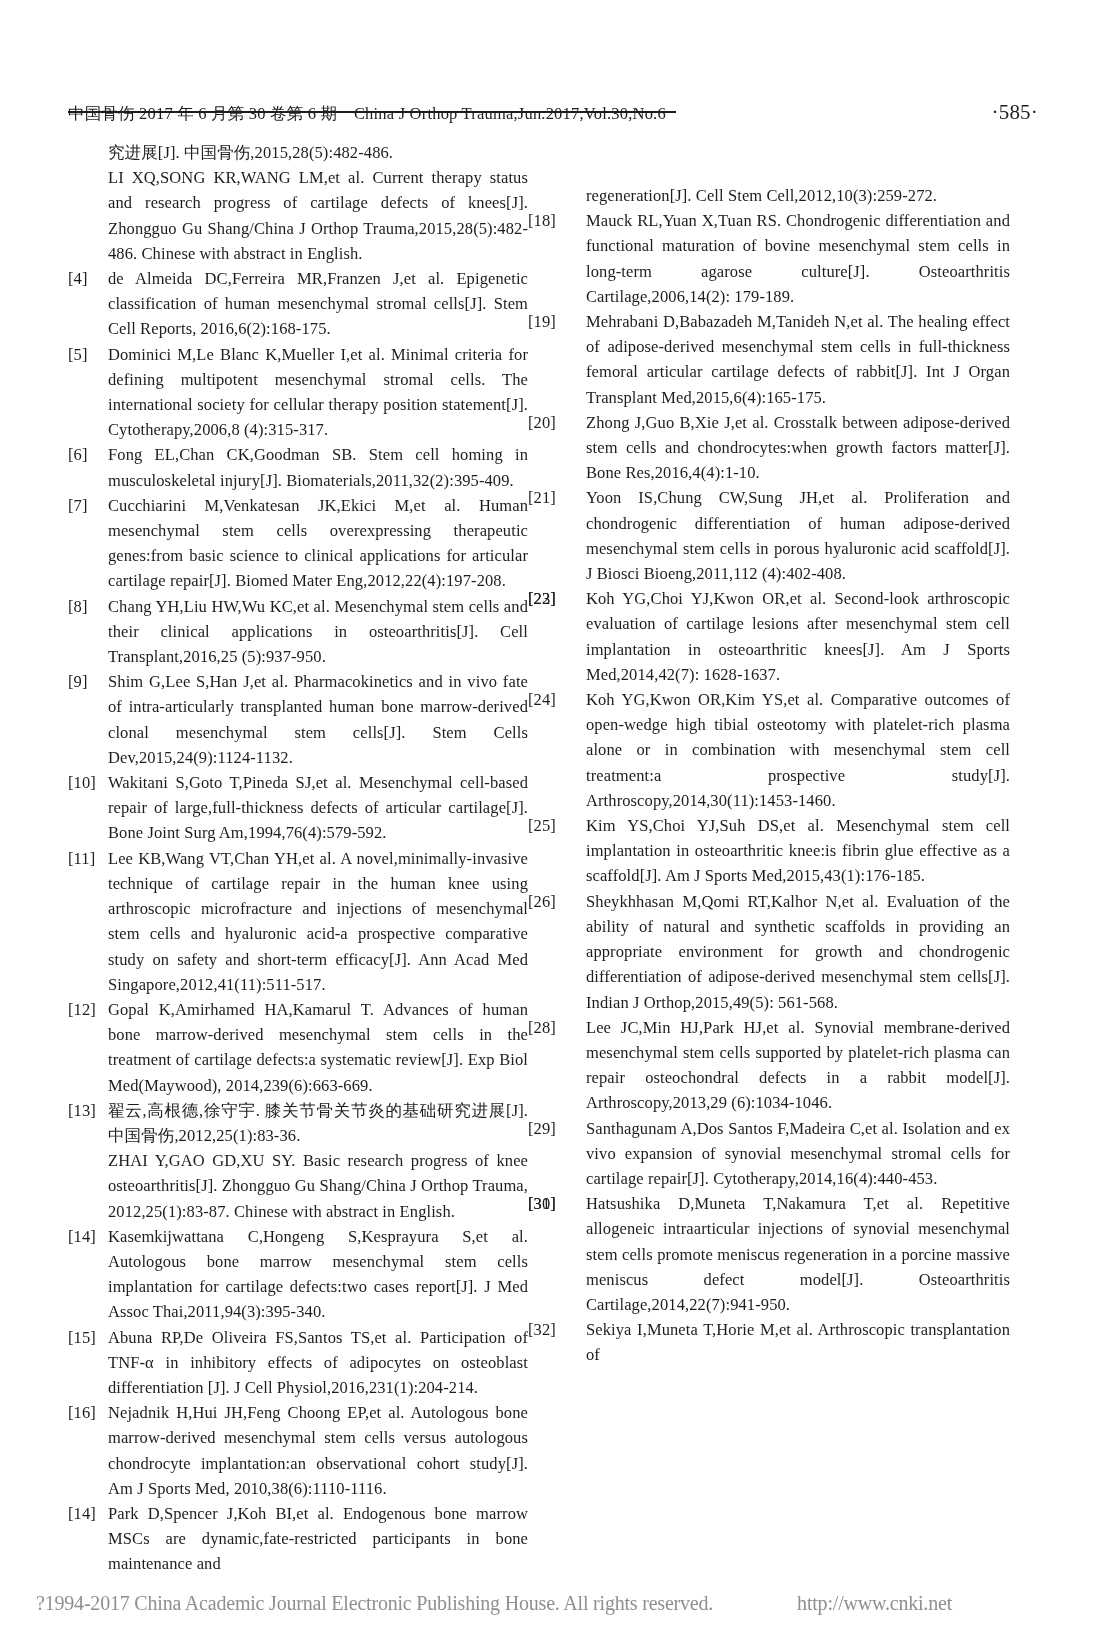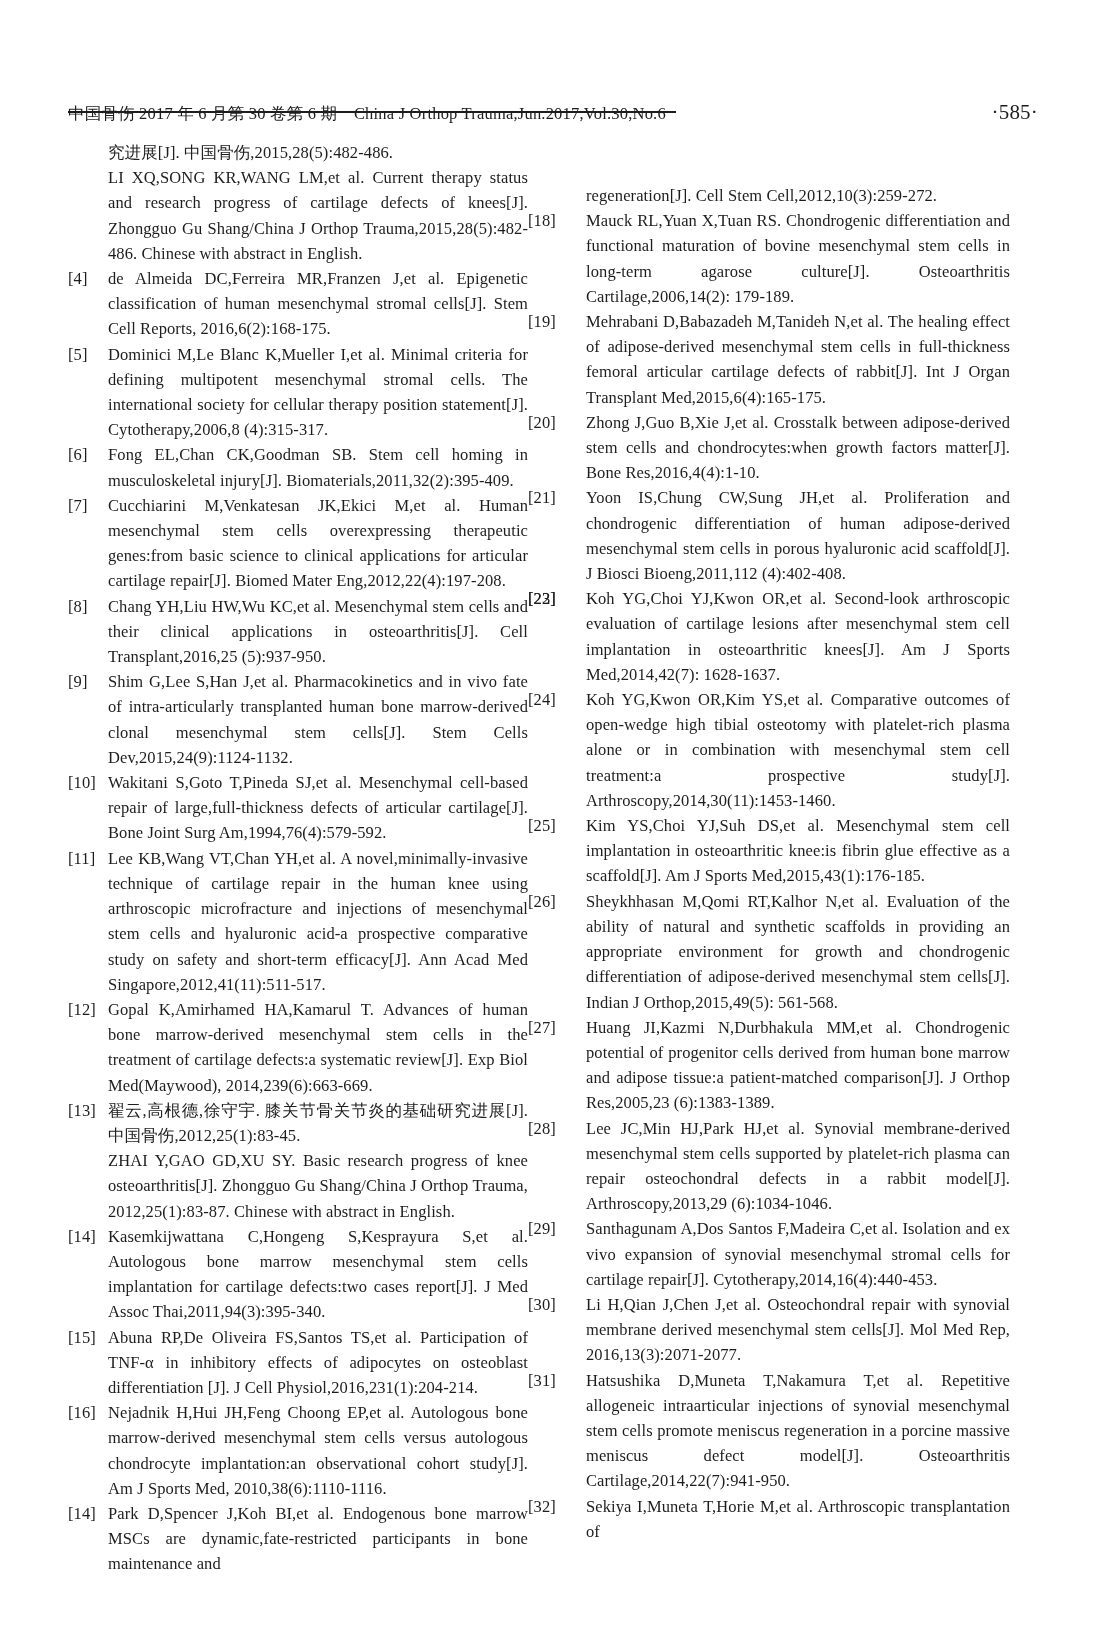--- a/index.html
+++ b/index.html
@@ -136,21 +136,21 @@
   <div class="ref">
     <span class="ref-num">[12]</span>
     <div class="ref-body">
             <p class="ref-para">Gopal K,Amirhamed HA,Kamarul T. Advances of human bone marrow-derived mesenchymal stem cells in the treatment of cartilage defects:a systematic review[J]. Exp Biol Med(Maywood), 2014,239(6):663-669.</p>
           </div>
   </div>
 
   <div class="ref">
     <span class="ref-num">[13]</span>
     <div class="ref-body">
-            <p class="ref-para">翟云,高根德,徐守宇. 膝关节骨关节炎的基础研究进展[J]. 中国骨伤,2012,25(1):83-45.</p>
+            <p class="ref-para">翟云,高根德,徐守宇. 膝关节骨关节炎的基础研究进展[J]. 中国骨伤,2012,25(1):83-36.</p>
             <p class="ref-para">ZHAI Y,GAO GD,XU SY. Basic research progress of knee osteoarthritis[J]. Zhongguo Gu Shang/China J Orthop Trauma, 2012,25(1):83-87. Chinese with abstract in English.</p>
           </div>
   </div>
 
   <div class="ref">
     <span class="ref-num">[14]</span>
     <div class="ref-body">
             <p class="ref-para">Kasemkijwattana C,Hongeng S,Kesprayura S,et al. Autologous bone marrow mesenchymal stem cells implantation for cartilage defects:two cases report[J]. J Med Assoc Thai,2011,94(3):395-340.</p>
           </div>
   </div>
@@ -237,58 +237,53 @@
           </div>
   </div>
 
   <div class="ref">
     <span class="ref-num">[26]</span>
     <div class="ref-body">
             <p class="ref-para">Sheykhhasan M,Qomi RT,Kalhor N,et al. Evaluation of the ability of natural and synthetic scaffolds in providing an appropriate environment for growth and chondrogenic differentiation of adipose-derived mesenchymal stem cells[J]. Indian J Orthop,2015,49(5): 561-568.</p>
           </div>
   </div>
 
-  <div class="ref">
-    <span class="ref-num">[27]</span>
-    <div class="ref-body">
-            <p class="ref-para">Huang JI,Kazmi N,Durbhakula MM,et al. Chondrogenic potential of progenitor cells derived from human bone marrow and adipose tissue:a patient-matched comparison[J]. J Orthop Res,2005,23 (6):1383-1389.</p>
-          </div>
-  </div>
 
   <div class="ref">
     <span class="ref-num">[28]</span>
     <div class="ref-body">
             <p class="ref-para">Lee JC,Min HJ,Park HJ,et al. Synovial membrane-derived mesenchymal stem cells supported by platelet-rich plasma can repair osteochondral defects in a rabbit model[J]. Arthroscopy,2013,29 (6):1034-1046.</p>
           </div>
   </div>
 
   <div class="ref">
     <span class="ref-num">[29]</span>
     <div class="ref-body">
             <p class="ref-para">Santhagunam A,Dos Santos F,Madeira C,et al. Isolation and ex vivo expansion of synovial mesenchymal stromal cells for cartilage repair[J]. Cytotherapy,2014,16(4):440-453.</p>
           </div>
   </div>
 
   <div class="ref">
     <span class="ref-num">[30]</span>
-    <div class="ref-body">
-            <p class="ref-para">Li H,Qian J,Chen J,et al. Osteochondral repair with synovial membrane derived mesenchymal stem cells[J]. Mol Med Rep, 2016,13(3):2071-2077.</p>
-          </div>
   </div>
 
   <div class="ref">
     <span class="ref-num">[31]</span>
     <div class="ref-body">
             <p class="ref-para">Hatsushika D,Muneta T,Nakamura T,et al. Repetitive allogeneic intraarticular injections of synovial mesenchymal stem cells promote meniscus regeneration in a porcine massive meniscus defect model[J]. Osteoarthritis Cartilage,2014,22(7):941-950.</p>
           </div>
   </div>
 
   <div class="ref">
     <span class="ref-num">[32]</span>
     <div class="ref-body">
             <p class="ref-para">Sekiya I,Muneta T,Horie M,et al. Arthroscopic transplantation of</p>
           </div>
   </div>
 </div>
   </div>
 
+  <div class="footer">
+    <span>?1994-2017 China Academic Journal Electronic Publishing House. All rights reserved.</span>
+    <span>http://www.cnki.net</span>
+  </div>
 
 </div>
 
 </body></html>

